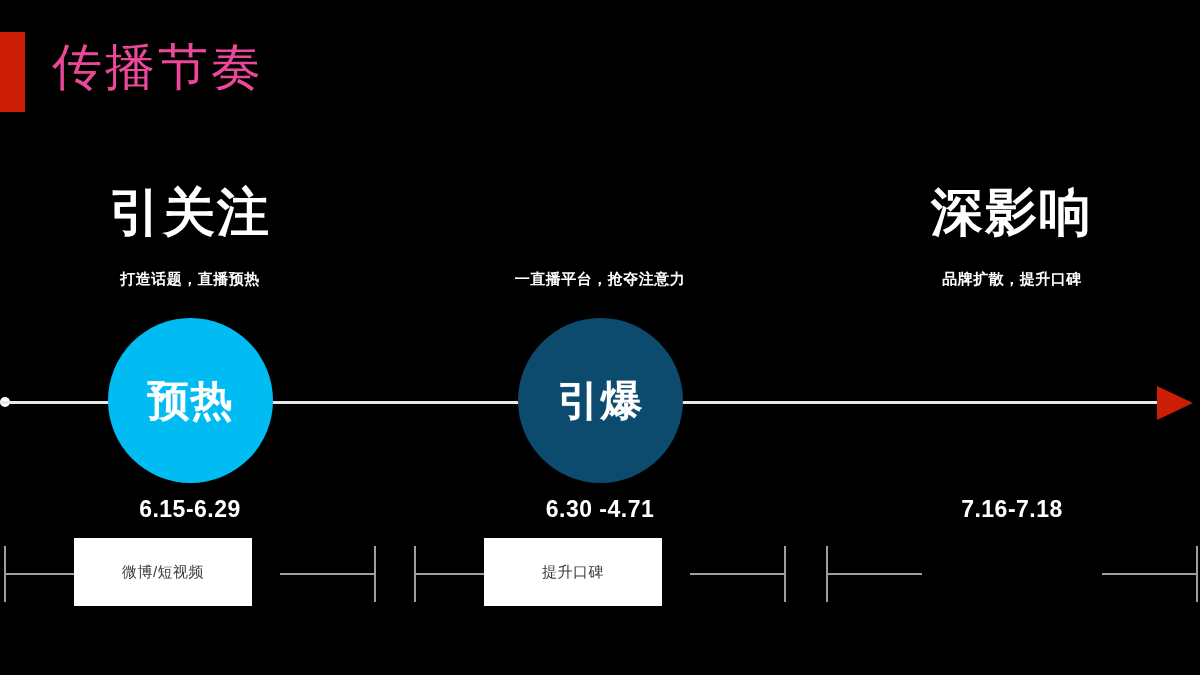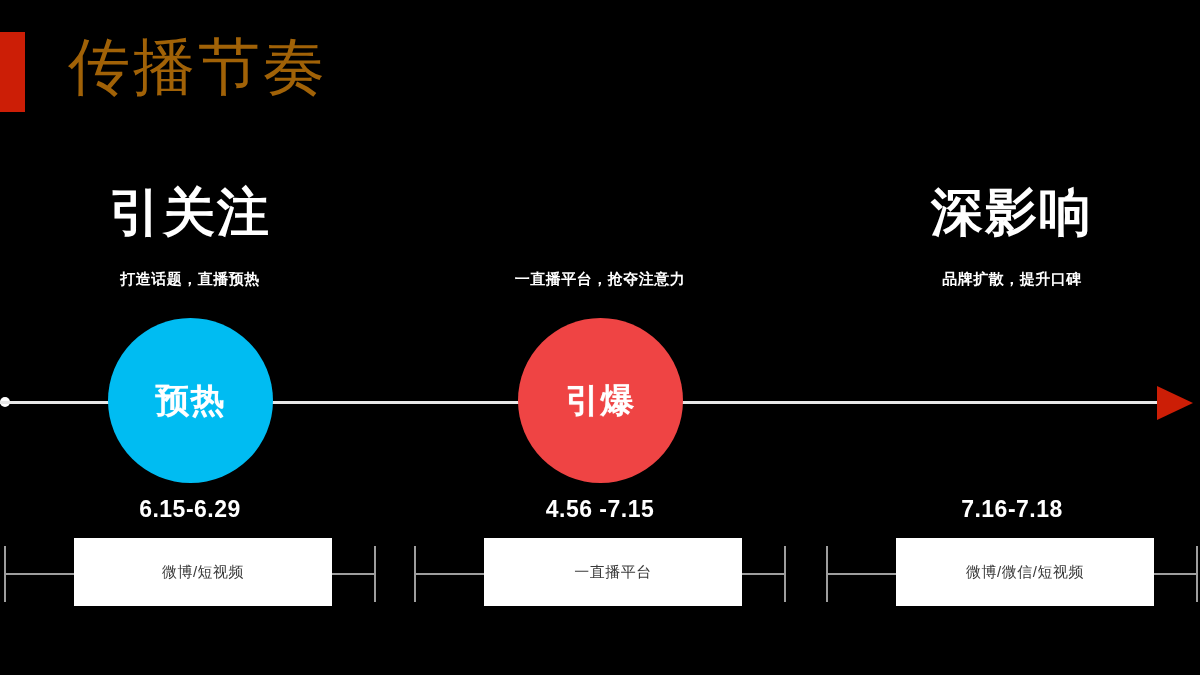--- a/index.html
+++ b/index.html
@@ -27,27 +27,27 @@
   #title-marker {
     position: absolute;
     left: 0px;
     top: 32px;
     width: 25px;
     height: 80px;
     background: #cc1e06;
   }
   #page-title {
     position: absolute;
-    left: 68px;
+    left: 52px;
     top: 36px;
-    font-size: 62px;
+    font-size: 50px;
     font-weight: 400;
     letter-spacing: 3px;
     line-height: 62px;
-    color: #a16207;
+    color: #ec4899;
     white-space: nowrap;
   }
 
   
   #timeline-axis {
     position: absolute;
     left: 0px;
     top: 401px;
     width: 1163px;
     height: 3px;
@@ -114,28 +114,28 @@
   .stage-circle {
     position: absolute;
     top: 318px;
     left: 118px;
     width: 165px;
     height: 165px;
     border-radius: 50%;
     display: flex;
     align-items: center;
     justify-content: center;
-    font-size: 34px;
+    font-size: 42px;
     font-weight: 700;
     letter-spacing: 1px;
     color: #ffffff;
     text-shadow: 0 0 1px rgba(255,255,255,0.45);
   }
   .stage-circle.cyan  { background: #00bcf2; }
-  .stage-circle.coral { background: #ef4444; }
+  .stage-circle.coral { background: #0c4a6e; }
 
   .stage-date {
     position: absolute;
     top: 494px;
     left: 0;
     width: 400px;
     text-align: center;
     font-size: 23px;
     font-weight: 700;
     letter-spacing: 0.5px;
@@ -168,21 +168,21 @@
     width: 96px;
     background: #9e9e9e;
   }
   .bracket .rule.left  { left: 0px; }
   .bracket .rule.right { right: 0px; }
 
   .channel-box {
     position: absolute;
     top: -8px;
     left: 70px;
-    width: 258px;
+    width: 178px;
     height: 68px;
     background: #ffffff;
     display: flex;
     align-items: center;
     justify-content: center;
     color: #3a3a3a;
     font-size: 15px;
     font-weight: 400;
     letter-spacing: 0.5px;
     white-space: nowrap;
@@ -210,34 +210,33 @@
     <div class="rule left"></div>
     <div class="rule right"></div>
     <div class="tick right"></div>
     <div class="channel-box">微博/短视频</div>
   </div>
 </div>
 
 <div class="stage" id="stage-1">
   <div class="stage-sub">一直播平台，抢夺注意力</div>
   <div class="stage-circle coral">引爆</div>
-  <div class="stage-date">4.56 -7.15</div>
+  <div class="stage-date">6.30 -4.71</div>
   <div class="bracket">
     <div class="tick left"></div>
     <div class="rule left"></div>
     <div class="rule right"></div>
     <div class="tick right"></div>
-    <div class="channel-box">一直播平台</div>
+    <div class="channel-box">提升口碑</div>
   </div>
 </div>
 
 <div class="stage" id="stage-2">
   <div class="stage-heading">深影响</div>
   <div class="stage-sub">品牌扩散，提升口碑</div>
   <div class="stage-date">7.16-7.18</div>
   <div class="bracket">
     <div class="tick left"></div>
     <div class="rule left"></div>
     <div class="rule right"></div>
     <div class="tick right"></div>
-    <div class="channel-box">微博/微信/短视频</div>
   </div>
 </div>
 
 </body></html>

